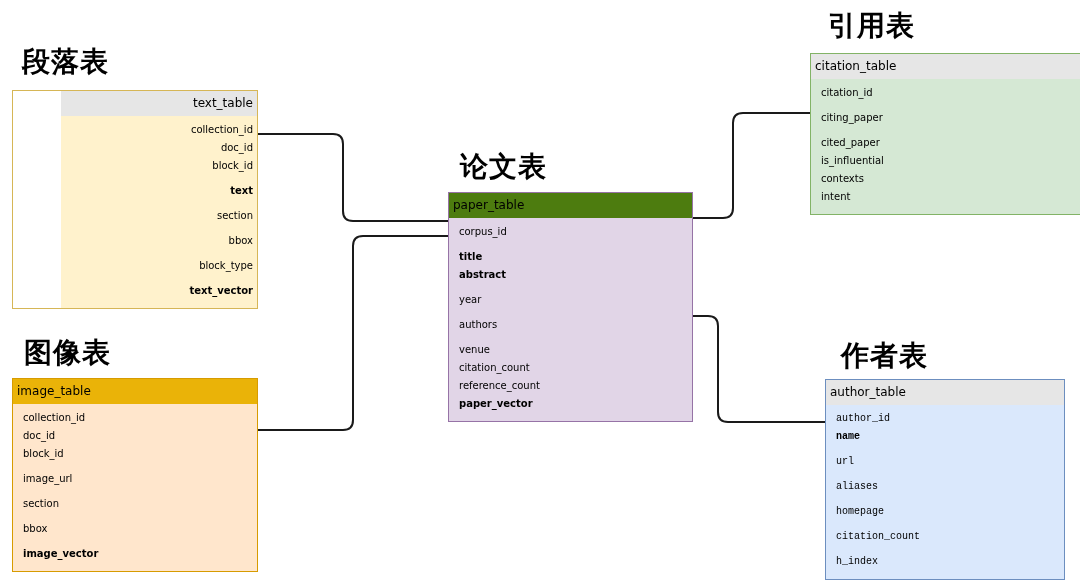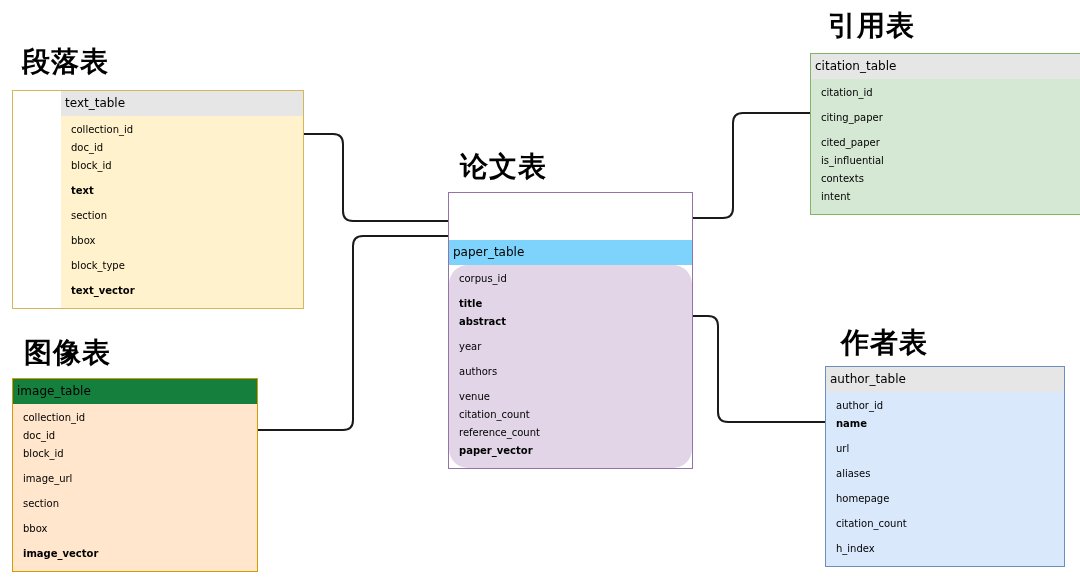--- a/index.html
+++ b/index.html
@@ -58,25 +58,25 @@
   .field {
     font-size: 10px;
     line-height: 18px;
     color: #000000;
     padding: 0 4px 0 10px;
     white-space: nowrap;
   }
   .field.bold { font-weight: 700; }
 
   
-  .e-text     { left: 12px;  top: 90px;  width: 292px; }
+  .e-text     { left: 12px;  top: 90px;  width: 246px; text-align: right; }
   .e-image    { left: 12px;  top: 378px; width: 246px; }
   .e-paper    { left: 448px; top: 192px; width: 245px; }
   .e-citation { left: 810px; top: 53px;  width: 295px; }
-  .e-author   { left: 825px; top: 366px; width: 240px; }
+  .e-author   { left: 825px; top: 379px; width: 240px; }
 
   .e-paper .entity-title    { left: 12px; top: -44px; }
   .e-citation .entity-title { left: 18px; top: -46px; }
   .e-author .entity-title   { left: 16px; top: -42px; }
   .e-image .entity-title    { left: 12px; top: -44px; }
 </style>
 </head>
 <body>
 
 <div class="canvas">
@@ -113,21 +113,21 @@
           <div class="row-group">
             <div class="field bold">text_vector</div>
           </div>
         </div>
     </div>
   </div>
 
   <div class="entity e-image">
     <div class="entity-title">图像表</div>
     <div class="entity-box" style="border-color: rgb(215, 155, 0);">
-      <div class="entity-header" style="background: #15803d;">image_table</div>
+      <div class="entity-header" style="background: #eab308;">image_table</div>
       <div class="entity-body" style="background: rgb(255, 230, 204);">
           <div class="row-group">
             <div class="field">collection_id</div>
             <div class="field">doc_id</div>
             <div class="field">block_id</div>
           </div>
           <div class="row-group">
             <div class="field">image_url</div>
           </div>
           <div class="row-group">
@@ -139,22 +139,22 @@
           <div class="row-group">
             <div class="field bold">image_vector</div>
           </div>
         </div>
     </div>
   </div>
 
   <div class="entity e-paper">
     <div class="entity-title">论文表</div>
     <div class="entity-box" style="border-color: rgb(150, 115, 166);">
-      <div class="entity-header" style="background: #7dd3fc; margin-top: 47px;">paper_table</div>
-      <div class="entity-body" style="background: rgb(225, 213, 231); border-radius: 19px;">
+      <div class="entity-header" style="background: #4d7c0f;">paper_table</div>
+      <div class="entity-body" style="background: rgb(225, 213, 231);">
           <div class="row-group">
             <div class="field">corpus_id</div>
           </div>
           <div class="row-group">
             <div class="field bold">title</div>
             <div class="field bold">abstract</div>
           </div>
           <div class="row-group">
             <div class="field">year</div>
           </div>
@@ -189,21 +189,21 @@
             <div class="field">intent</div>
           </div>
         </div>
     </div>
   </div>
 
   <div class="entity e-author">
     <div class="entity-title">作者表</div>
     <div class="entity-box" style="border-color: rgb(108, 142, 191);">
       <div class="entity-header" style="background: rgb(230, 230, 230);">author_table</div>
-      <div class="entity-body" style="background: rgb(218, 232, 252);">
+      <div class="entity-body" style="background: rgb(218, 232, 252); font-family: Liberation Mono, monospace;">
           <div class="row-group">
             <div class="field">author_id</div>
             <div class="field bold">name</div>
           </div>
           <div class="row-group">
             <div class="field">url</div>
           </div>
           <div class="row-group">
             <div class="field">aliases</div>
           </div>

